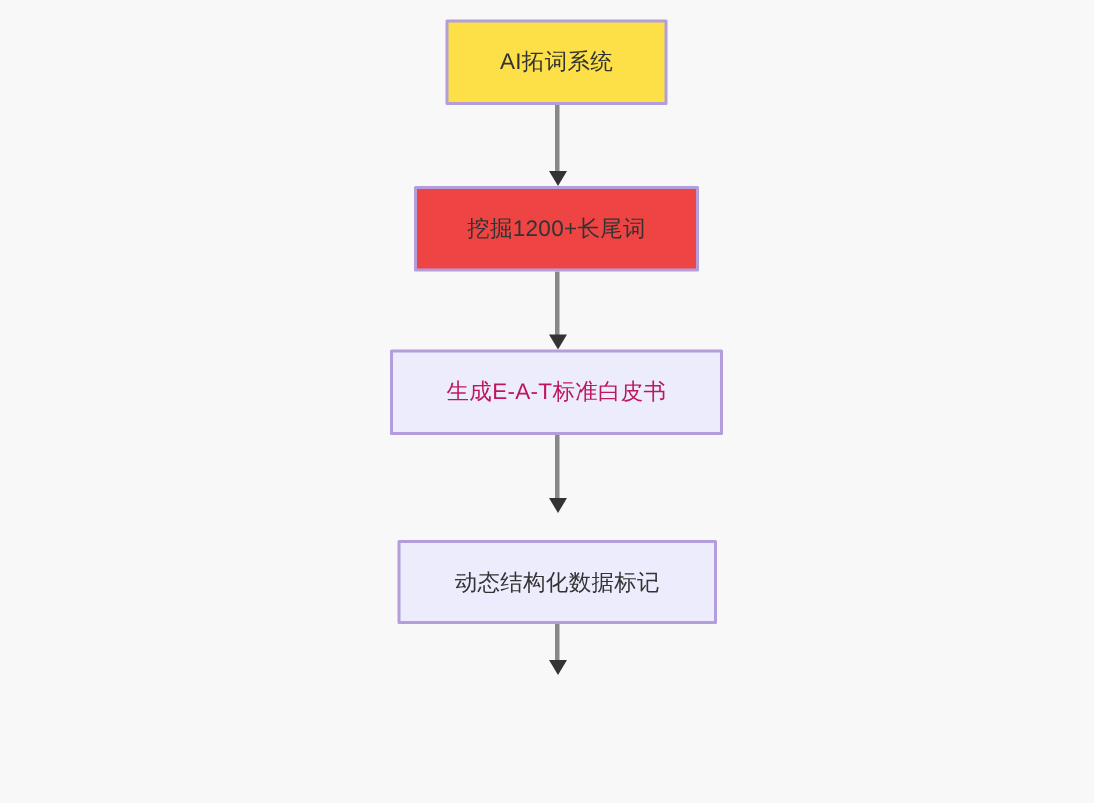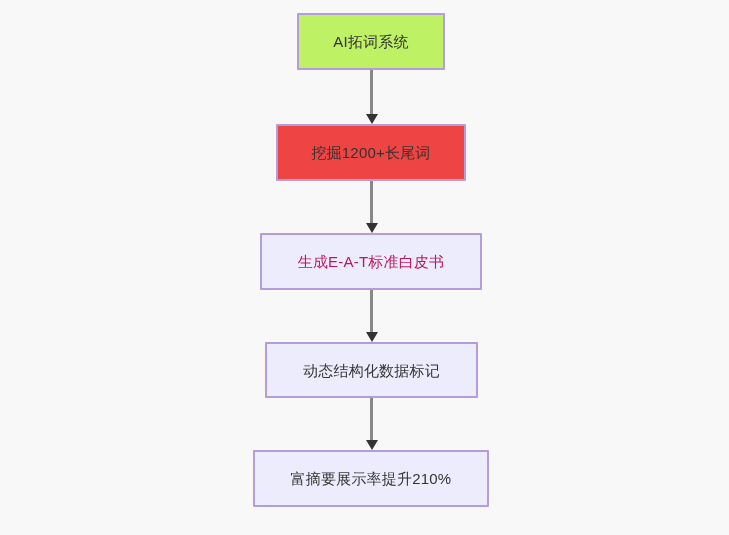--- a/index.html
+++ b/index.html
@@ -73,29 +73,26 @@
   </div>
   <div class="edge" style="left: 370px; top: 290px; width: 3px; height: 52px;">
     <div class="edge-line" style="height: 43px; background: rgb(136, 136, 136);"></div>
     <div class="edge-head" style="top: 42px; border-top-color: rgb(51, 51, 51);"></div>
   </div>
   <div class="edge" style="left: 370px; top: 398px; width: 3px; height: 52px;">
     <div class="edge-line" style="height: 43px; background: rgb(136, 136, 136);"></div>
     <div class="edge-head" style="top: 42px; border-top-color: rgb(51, 51, 51);"></div>
   </div>
 
-  <div class="node" style="left: 297px; top: 13px; width: 148px; height: 57px; background: #bef264; border-color: rgb(179, 157, 219); color: rgb(51, 51, 51);">
+  <div class="node" style="left: 297px; top: 13px; width: 148px; height: 57px; background: #fde047; border-color: rgb(179, 157, 219); color: rgb(51, 51, 51);">
     <span class="node-label">AI拓词系统</span>
   </div>
   <div class="node" style="left: 276px; top: 124px; width: 190px; height: 57px; background: #ef4444; border-color: rgb(179, 157, 219); color: rgb(51, 51, 51);">
     <span class="node-label">挖掘1200+长尾词</span>
   </div>
   <div class="node" style="left: 260px; top: 233px; width: 222px; height: 57px; background: rgb(236, 236, 253); border-color: rgb(179, 157, 219); color: #be185d;">
     <span class="node-label">生成E-A-T标准白皮书</span>
   </div>
-  <div class="node" style="left: 265px; top: 342px; width: 213px; height: 56px; background: rgb(236, 236, 253); border-color: rgb(179, 157, 219); color: rgb(51, 51, 51);">
+  <div class="node" style="left: 265px; top: 360px; width: 213px; height: 56px; background: rgb(236, 236, 253); border-color: rgb(179, 157, 219); color: rgb(51, 51, 51);">
     <span class="node-label">动态结构化数据标记</span>
-  </div>
-  <div class="node" style="left: 253px; top: 450px; width: 236px; height: 57px; background: rgb(236, 236, 253); border-color: rgb(179, 157, 219); color: rgb(51, 51, 51);">
-    <span class="node-label">富摘要展示率提升210%</span>
   </div>
 
 </div>
 
 </body></html>

